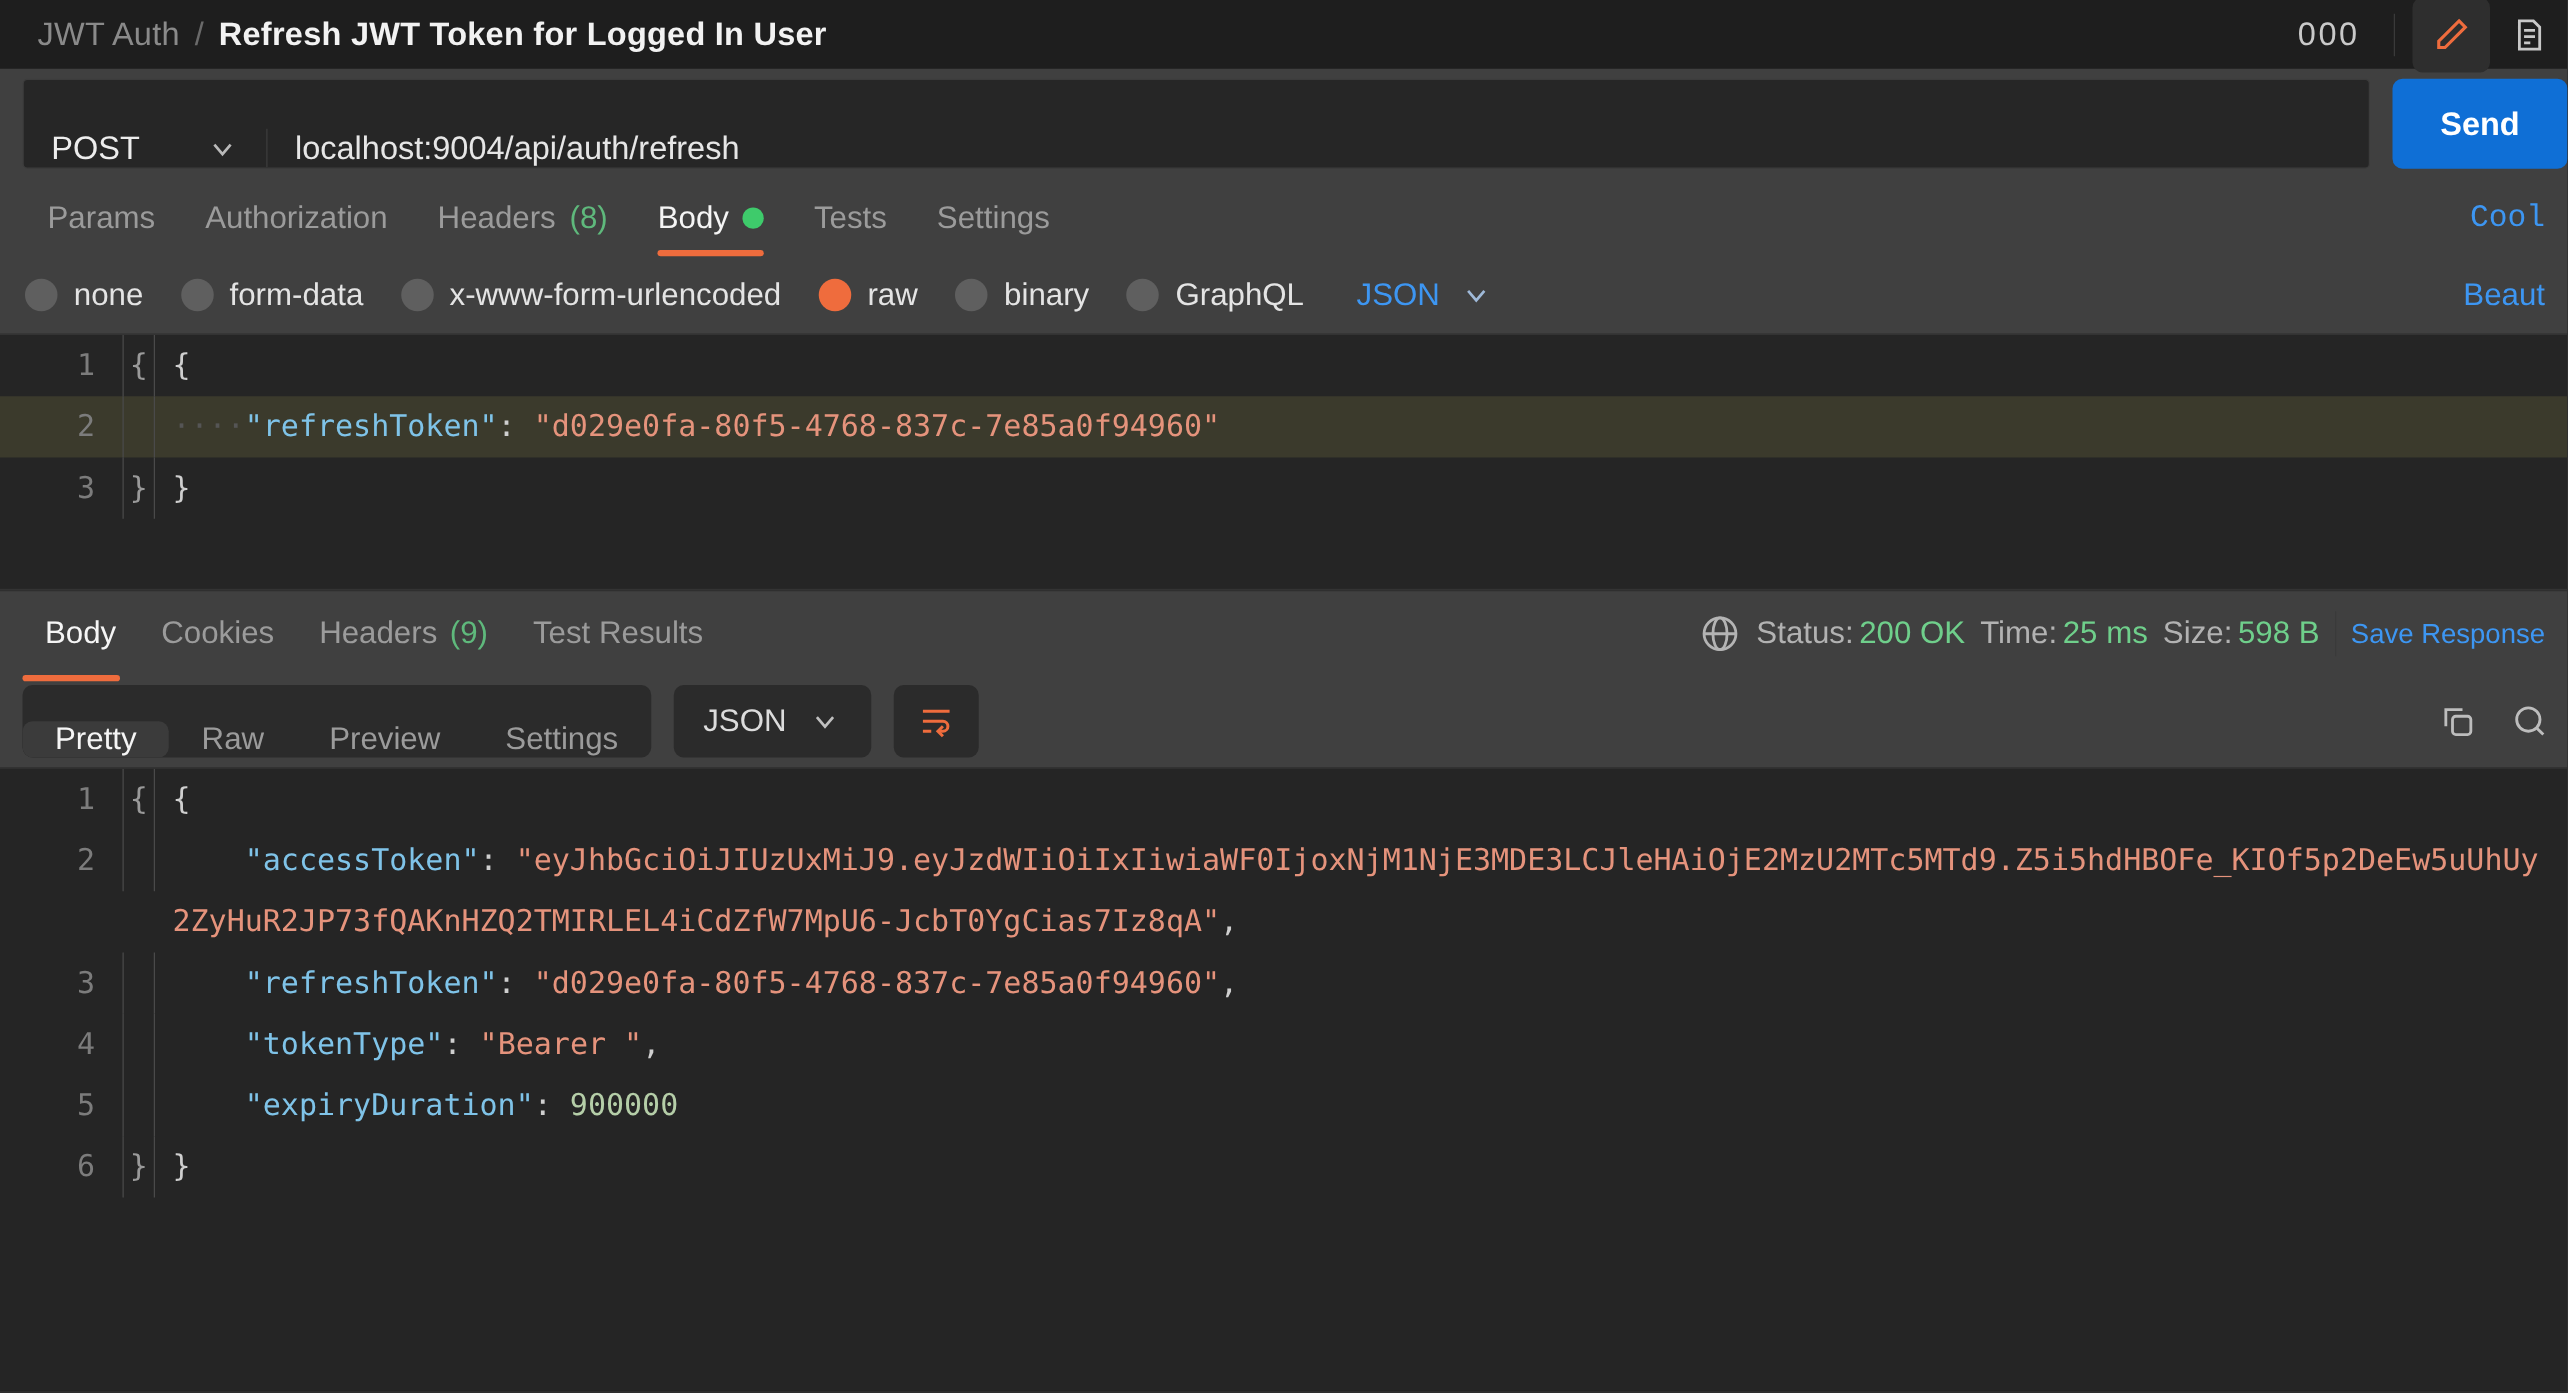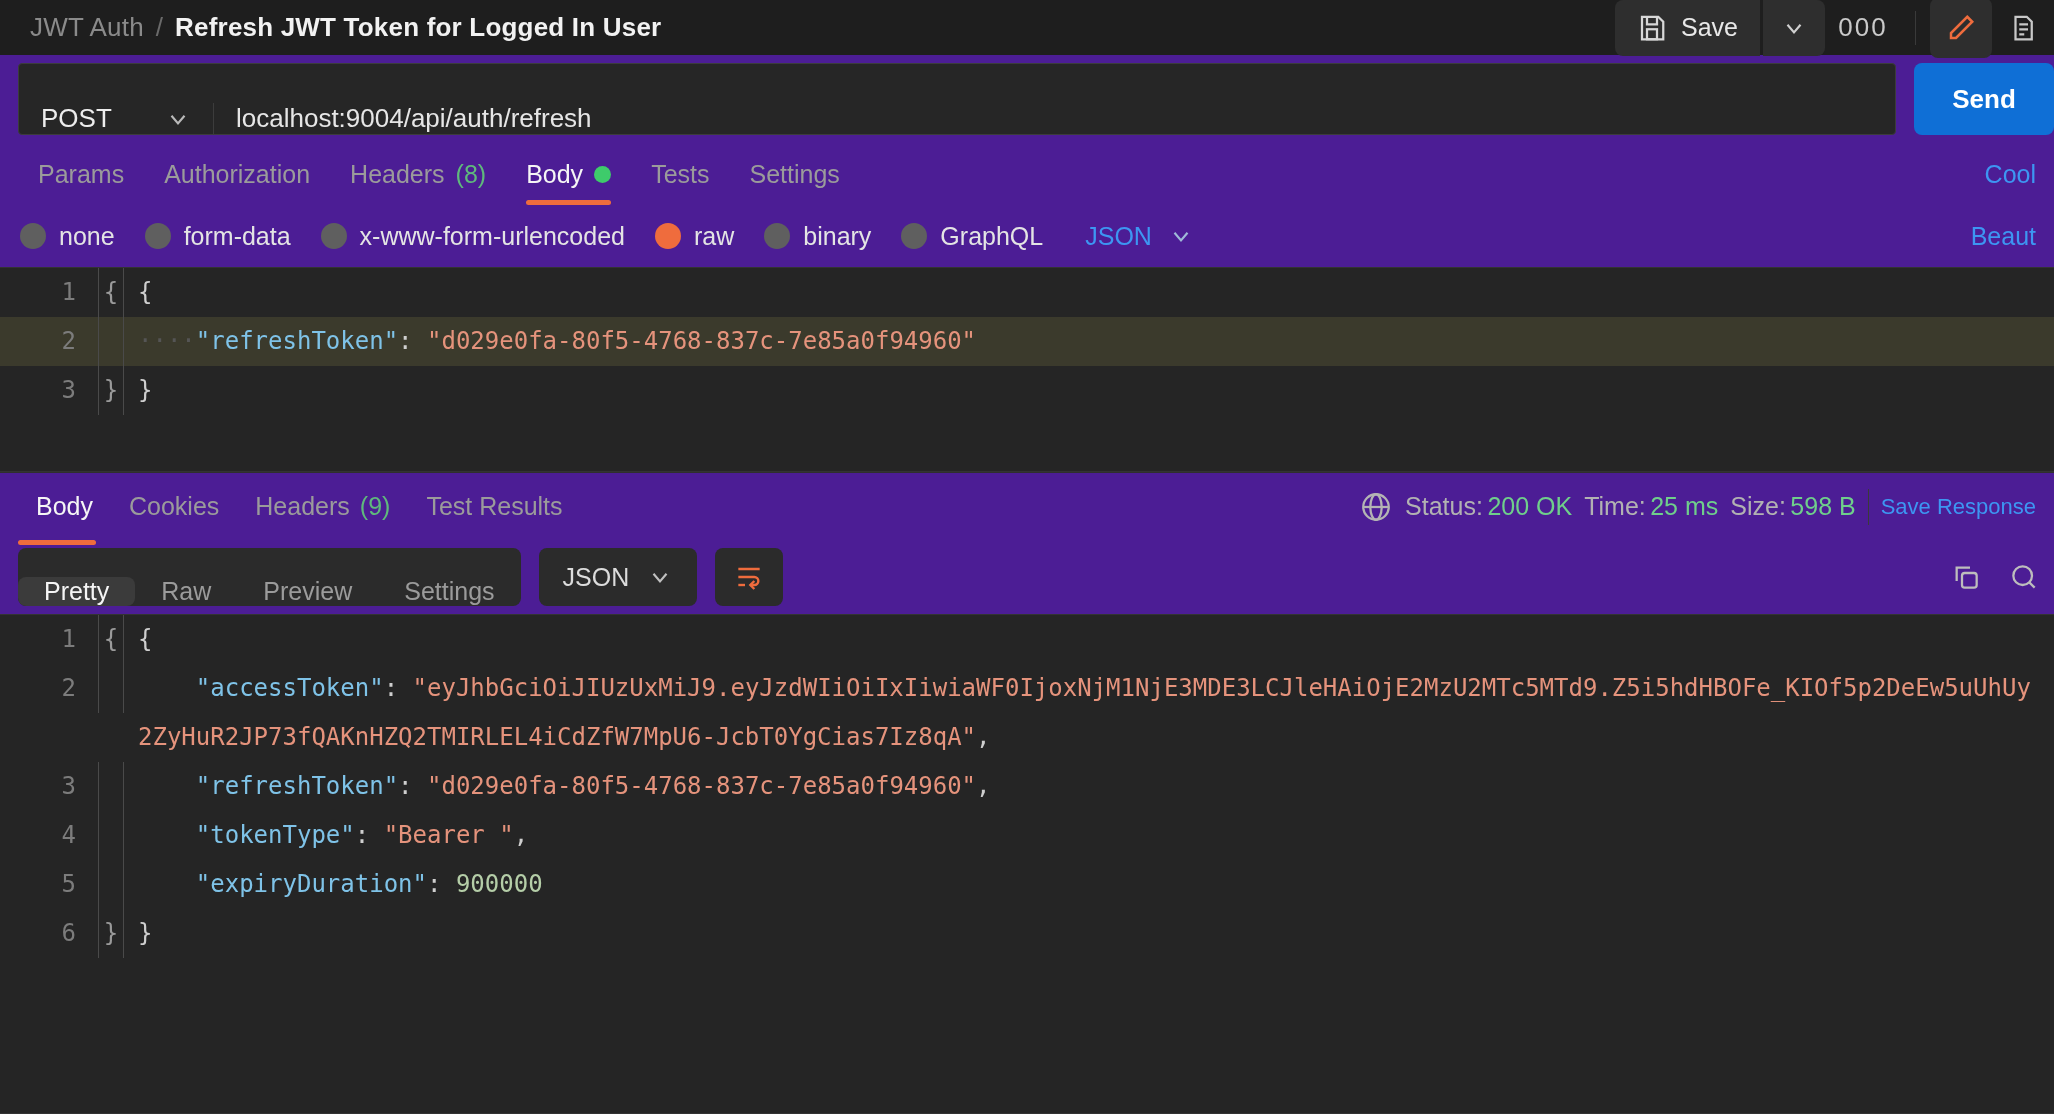--- a/index.html
+++ b/index.html
@@ -3,21 +3,21 @@
 <meta charset="utf-8">
 <style>
   * { margin:0; padding:0; box-sizing:border-box; }
   html,body{ width:2054px; height:1114px; }
   body{
     background:#1e1e1e;
     font-family:"Liberation Sans", sans-serif;
     color:#d4d4d4;
     overflow:hidden;
   }
-  .app{ width:2054px; height:1114px; display:flex; flex-direction:column; background:#4c1d95; }
+  .app{ width:2054px; height:1114px; display:flex; flex-direction:column; background:#404040; }
 
   
   .header{
     height:55px; flex:0 0 55px;
     display:flex; align-items:center;
     padding:0 0 0 30px;
     background:#1e1e1e;
     position:relative;
   }
   .crumb-coll{ color:#8a8a8a; font-size:26px; letter-spacing:.2px; }
@@ -77,21 +77,21 @@
     position:relative; height:62px; display:flex; align-items:center; gap:11px;
     padding:0 20px; font-size:25px; color:#9b9b9b; cursor:pointer;text-align:right;
   }
   .rtab.active{ color:#f5f5f5; }
   .rtab.active::after{
     content:""; position:absolute; left:20px; right:20px; bottom:0;
     height:5px; background:#ef6c3d; border-radius:3px;
   }
   .rtab .cnt{ color:#5fb97c; }
   .greendot{ width:17px; height:17px; border-radius:50%; background:#3ecb6b; display:inline-block; }
-  .cool{ margin-left:auto; color:#3d96f2; font-size:25px; padding-right:18px; cursor:pointer; white-space:nowrap;}
+  .cool{ margin-left:auto; color:#3d96f2; font-size:25px; padding-right:18px; cursor:pointer; white-space:nowrap;font-family:Liberation Mono, monospace;}
 
   
   .btrow{ height:62px; flex:0 0 62px; display:flex; align-items:center; padding:0 0 0 20px; }
   .radio{ display:flex; align-items:center; gap:13px; margin-right:30px; cursor:pointer; }
   .radio .dot{ width:26px; height:26px; border-radius:50%; background:#5f5f5f; }
   .radio.sel .dot{ background:#ef6c3d; }
   .radio .txt{ font-size:25px; color:#e4e4e4; }
   .jsonsel{ display:flex; align-items:center; gap:16px; margin-left:12px; cursor:pointer; }
   .jsonsel .t{ color:#3d96f2; font-size:25px; }
   .beautify{ margin-left:auto; color:#3d96f2; font-size:25px; padding-right:18px; cursor:pointer; white-space:nowrap; }
@@ -163,39 +163,20 @@
 <body>
 
 <div class="app">
 
   <div class="header">
     <span class="crumb-coll">JWT Auth</span>
     <span class="crumb-sep">/</span>
     <span class="crumb-title">Refresh JWT Token for Logged In User</span>
 
     <div class="header-right">
-      <div class="save-group">
-        <div class="save-btn">
-          <span>
-            <svg width="30" height="30" viewBox="0 0 24 24" fill="none" stroke="#d8d8d8" stroke-width="1.8">
-              <path d="M4 3h13l4 4v14H4z"></path>
-                <path d="M8 3v6h8V3"></path>
-                <rect x="8" y="13" width="8" height="8"></rect>
-            </svg>
-          </span>
-          <span class="label">Save</span>
-        </div>
-        <div class="save-caret">
-          <span>
-            <svg width="26" height="26" viewBox="0 0 24 24" fill="none" stroke="#d0d0d0" stroke-width="2">
-              <path d="M6 9l6 7 6-7"></path>
-            </svg>
-          </span>
-        </div>
-      </div>
       <div class="dots">
         <span>000</span>
       </div>
       <div class="vdiv"></div>
       <div class="icon-sq">
         <span>
           <svg width="30" height="30" viewBox="0 0 24 24" fill="none" stroke="#ef6c3d" stroke-width="2">
             <path d="M17 3l4 4L8 20H4v-4z"></path>
           </svg>
         </span>

